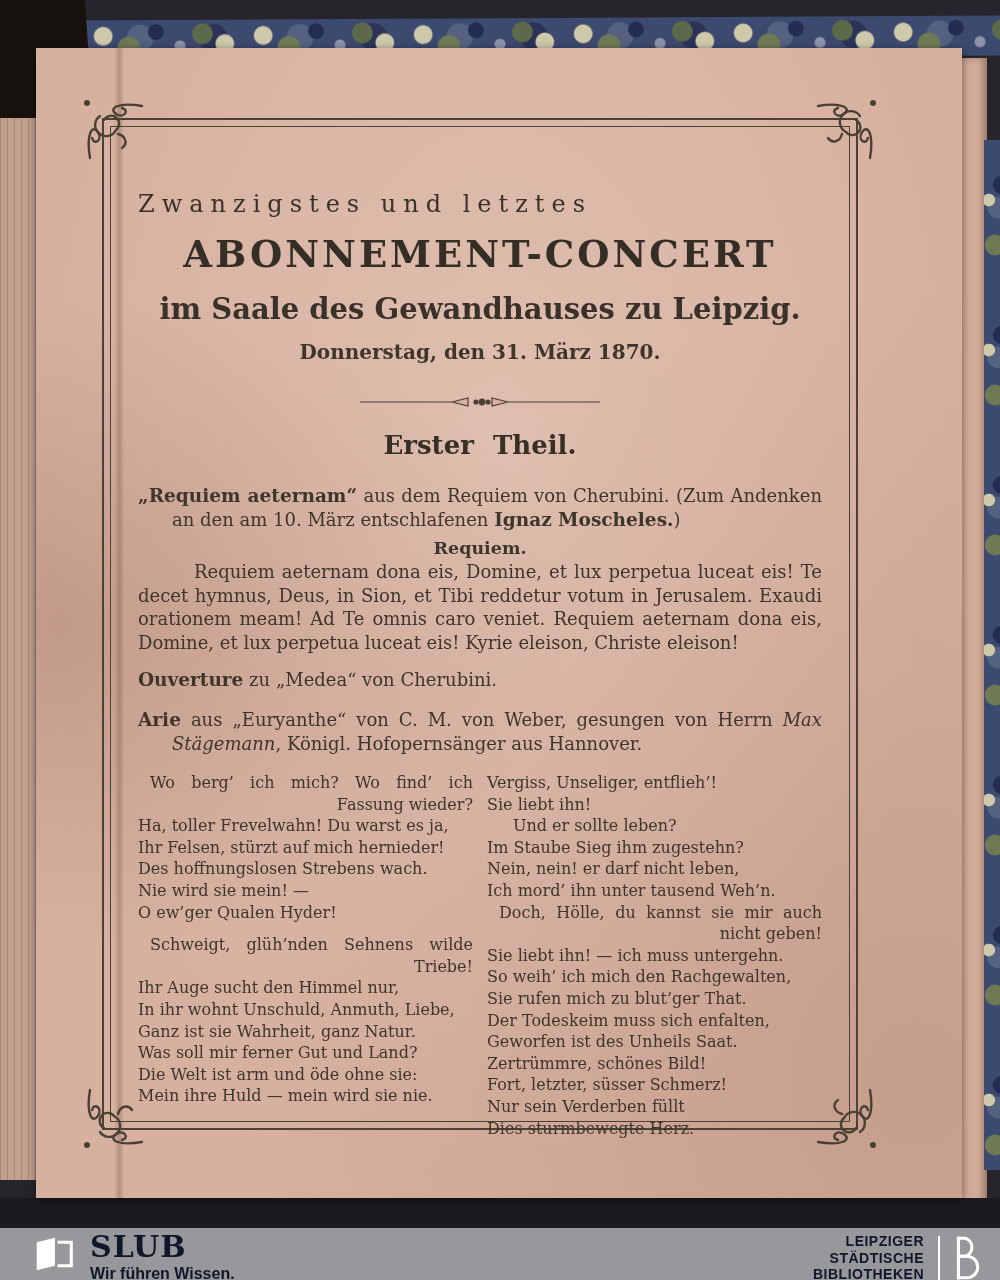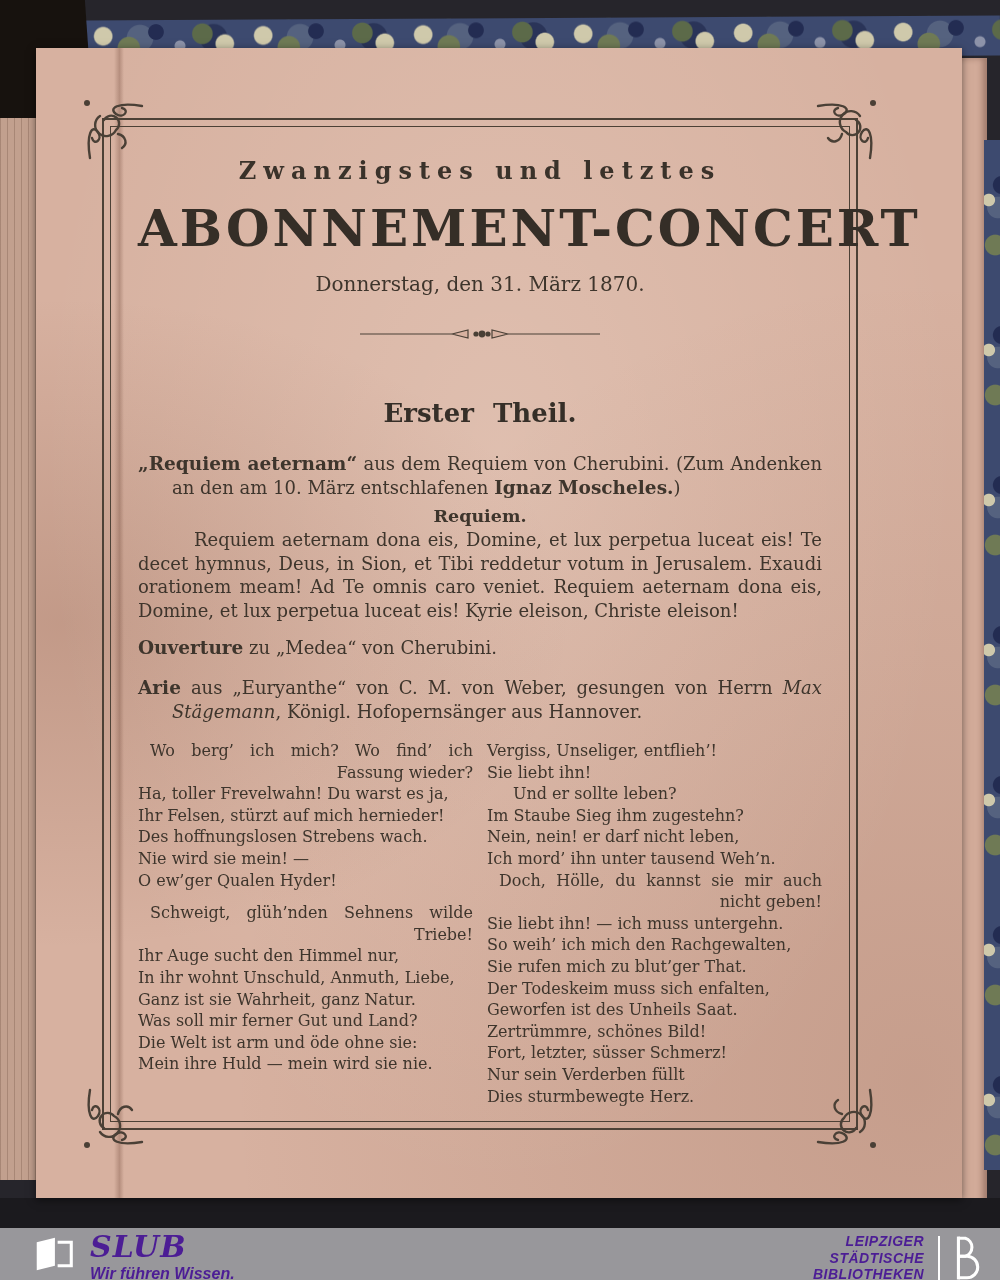--- a/index.html
+++ b/index.html
@@ -43,46 +43,46 @@
   .frame-inner{position:absolute;inset:6px;border:1.3px solid #4c4136;}
   .corner{position:absolute;width:72px;height:72px;}
   .corner svg{display:block;width:100%;height:100%;}
   .c-tl{left:-26px;top:-26px;}
   .c-tr{right:-26px;top:-26px;transform:rotate(90deg);}
   .c-br{right:-26px;bottom:-26px;transform:rotate(180deg);}
   .c-bl{left:-26px;bottom:-26px;transform:rotate(270deg);}
 
   .content{position:absolute;left:34px;top:0;width:684px;height:100%;}
 
-  .pretitle{margin-top:36px;text-align:center;font-weight:bold;font-size:24px;letter-spacing:7px;color:#3a322a;}
-  .title{margin-top:14px;text-align:center;font-weight:bold;font-size:50px;letter-spacing:3px;color:#352e27;white-space:nowrap;}
+  .pretitle{margin-top:70px;text-align:left;font-weight:normal;font-size:24px;letter-spacing:7px;color:#3a322a;}
+  .title{margin-top:14px;text-align:center;font-weight:bold;font-size:37px;letter-spacing:3px;color:#352e27;white-space:nowrap;}
   .subtitle{margin-top:16px;text-align:center;font-weight:bold;font-size:29px;color:#3a322a;}
-  .dateline{margin-top:14px;text-align:center;font-weight:normal;font-size:20px;color:#3e352c;}
+  .dateline{margin-top:14px;text-align:center;font-weight:bold;font-size:20px;color:#3e352c;}
   .divider{margin:30px auto 0;width:240px;height:16px;}
-  .part-heading{margin-top:56px;text-align:center;font-weight:bold;font-size:26px;word-spacing:10px;color:#362f28;}
+  .part-heading{margin-top:20px;text-align:center;font-weight:bold;font-size:26px;word-spacing:10px;color:#362f28;}
 
   .prog{margin-top:24px;font-size:18px;line-height:24px;text-align:justify;
         padding-left:34px;text-indent:-34px;}
   .prog b{font-size:18.5px;}
   .req-head{margin-top:6px;text-align:center;font-weight:bold;font-size:17.5px;}
   .req-para{margin-top:2px;font-size:18px;line-height:23.5px;text-align:justify;text-indent:56px;}
   .prog.ouv{margin-top:14px;}
   .prog.arie{margin-top:16px;}
 
   .poem{margin-top:16px;display:grid;grid-template-columns:1fr 1fr;column-gap:14px;
         font-size:16px;line-height:21.6px;}
   .pline{white-space:nowrap;}
   .pline.center{text-align:right;white-space:normal;}
   .pline.indent{padding-left:26px;}
   .pline.spread{white-space:normal;text-align:justify;text-align-last:justify;padding-left:12px;}
   .pline.gap{height:11px;}
 
   
   .footerbar{position:absolute;left:0;top:1228px;width:1000px;height:52px;background:#98979b;
-    font-family:"Liberation Sans",sans-serif;color:#4c1d95;font-style:italic;}
+    font-family:"Liberation Sans",sans-serif;color:#0f172a;}
   .slub{position:absolute;left:34px;top:4px;display:flex;align-items:flex-start;}
   .slub-icon{width:40px;height:38px;margin-top:3px;}
   .slub-text{margin-left:16px;}
   .slub-name{font-family:"DejaVu Serif",serif;font-weight:bold;font-size:30px;line-height:30px;letter-spacing:1px;}
   .slub-tag{font-weight:bold;font-size:16px;margin-top:3px;}
   .lsb{position:absolute;right:18px;top:5px;display:flex;align-items:center;}
   .lsb-lines{text-align:right;font-weight:bold;font-size:14px;line-height:16.5px;letter-spacing:.5px;}
   .lsb-sep{width:2px;height:44px;background:#fff;margin:0 12px 0 14px;}
   .lsb-logo{width:30px;height:48px;}
 </style>
@@ -140,20 +140,21 @@
           <path d="M64,12 C40,8 30,14 38,20 C46,25 52,16 44,14"></path>
           <path d="M12,64 C8,40 14,30 20,38 C25,46 16,52 14,44"></path>
           <path d="M22,22 a11,11 0 1 0 16,14 a8,8 0 1 0 -12,-10"></path>
           <path d="M40,40 c8,2 10,10 4,14"></path>
         </svg>
       </div>
 
       <div class="content">
         <div class="pretitle">Zwanzigstes und letztes</div>
         <div class="title">ABONNEMENT-CONCERT</div>
+        <div class="subtitle">im Saale des Gewandhauses zu Leipzig.</div>
         <div class="dateline">Donnerstag, den 31. März 1870.</div>
 
         <div class="divider">
           <svg viewBox="0 0 240 16" fill="none" stroke="#4a4036" stroke-width="1.2">
             <line x1="0" y1="8" x2="92" y2="8"></line>
             <line x1="148" y1="8" x2="240" y2="8"></line>
             <path d="M92,8 l16,-4 v8 z" fill="#d7b1a0"></path>
             <path d="M148,8 l-16,-4 v8 z" fill="#d7b1a0"></path>
             <circle cx="116" cy="8" r="2.6" fill="#4a4036" stroke="none"></circle>
             <circle cx="122" cy="8" r="3.4" fill="#4a4036" stroke="none"></circle>

